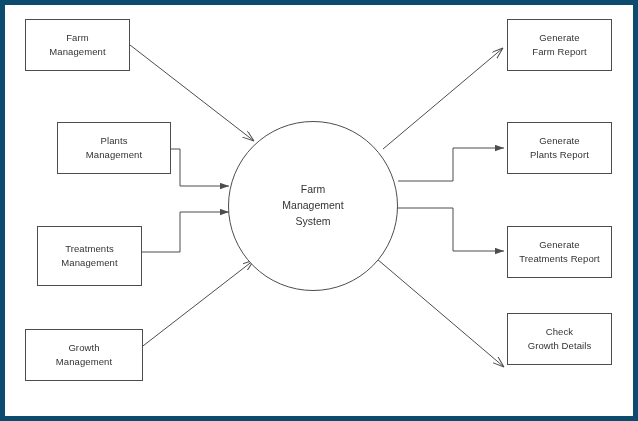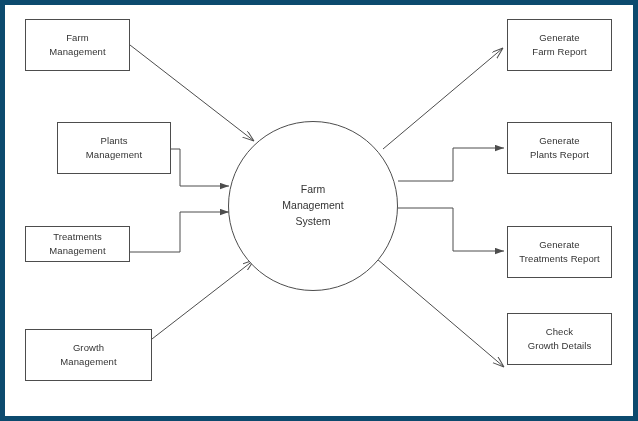--- a/index.html
+++ b/index.html
@@ -104,26 +104,26 @@
   <div class="entity-box" style="left:20px; top:14px; width:105px; height:52px;">
     <span>Farm
 Management</span>
   </div>
 
   <div class="entity-box" style="left:20px; top:117px; width:114px; height:52px;margin-left:32px;">
     <span>Plants
 Management</span>
   </div>
 
-  <div class="entity-box" style="left:20px; top:221px; width:105px; height:36px;">
+  <div class="entity-box" style="left:32px; top:221px; width:105px; height:60px;">
     <span>Treatments
 Management</span>
   </div>
 
-  <div class="entity-box" style="left:20px; top:324px; width:127px; height:52px;">
+  <div class="entity-box" style="left:20px; top:324px; width:118px; height:52px;">
     <span>Growth
 Management</span>
   </div>
 
   <div class="process-circle" style="left:223px; top:116px; width:170px; height:170px;">
     <span>Farm
 Management
 System</span>
   </div>
 

